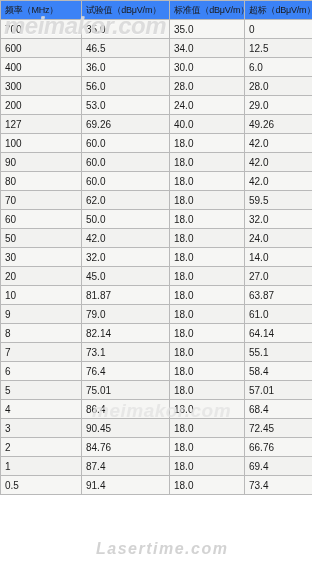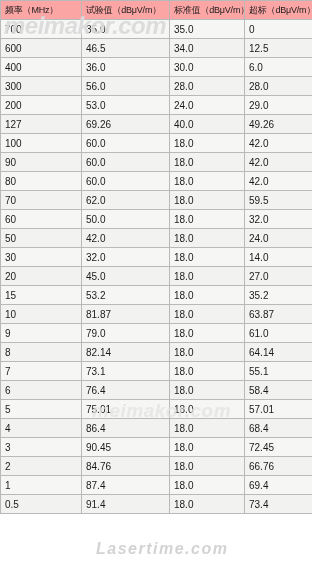--- a/index.html
+++ b/index.html
@@ -39,21 +39,21 @@
     height: 14px;
     line-height: 13px;
     font-weight: normal;
     color: #1a1a1a;
     background: #f4f4f2;
     overflow: hidden;
     white-space: nowrap;
   }
   table.emc-table th {
     font-size: 9px;
-    background: #fca5a5;
+    background: #3b82f6;
     letter-spacing: -0.2px;
   }
   table.emc-table td {
     font-size: 10px;
     font-family: "Liberation Sans", sans-serif;
   }
   table.emc-table tr:nth-child(odd) td {
     background: #f6f6f4;
   }
   table.emc-table tr:nth-child(even) td {
@@ -191,26 +191,20 @@
           <td>18.0</td>
           <td>14.0</td>
         </tr>
         <tr>
           <td>20</td>
           <td>45.0</td>
           <td>18.0</td>
           <td>27.0</td>
         </tr>
         <tr>
-          <td>15</td>
-          <td>53.2</td>
-          <td>18.0</td>
-          <td>35.2</td>
-        </tr>
-        <tr>
           <td>10</td>
           <td>81.87</td>
           <td>18.0</td>
           <td>63.87</td>
         </tr>
         <tr>
           <td>9</td>
           <td>79.0</td>
           <td>18.0</td>
           <td>61.0</td>

